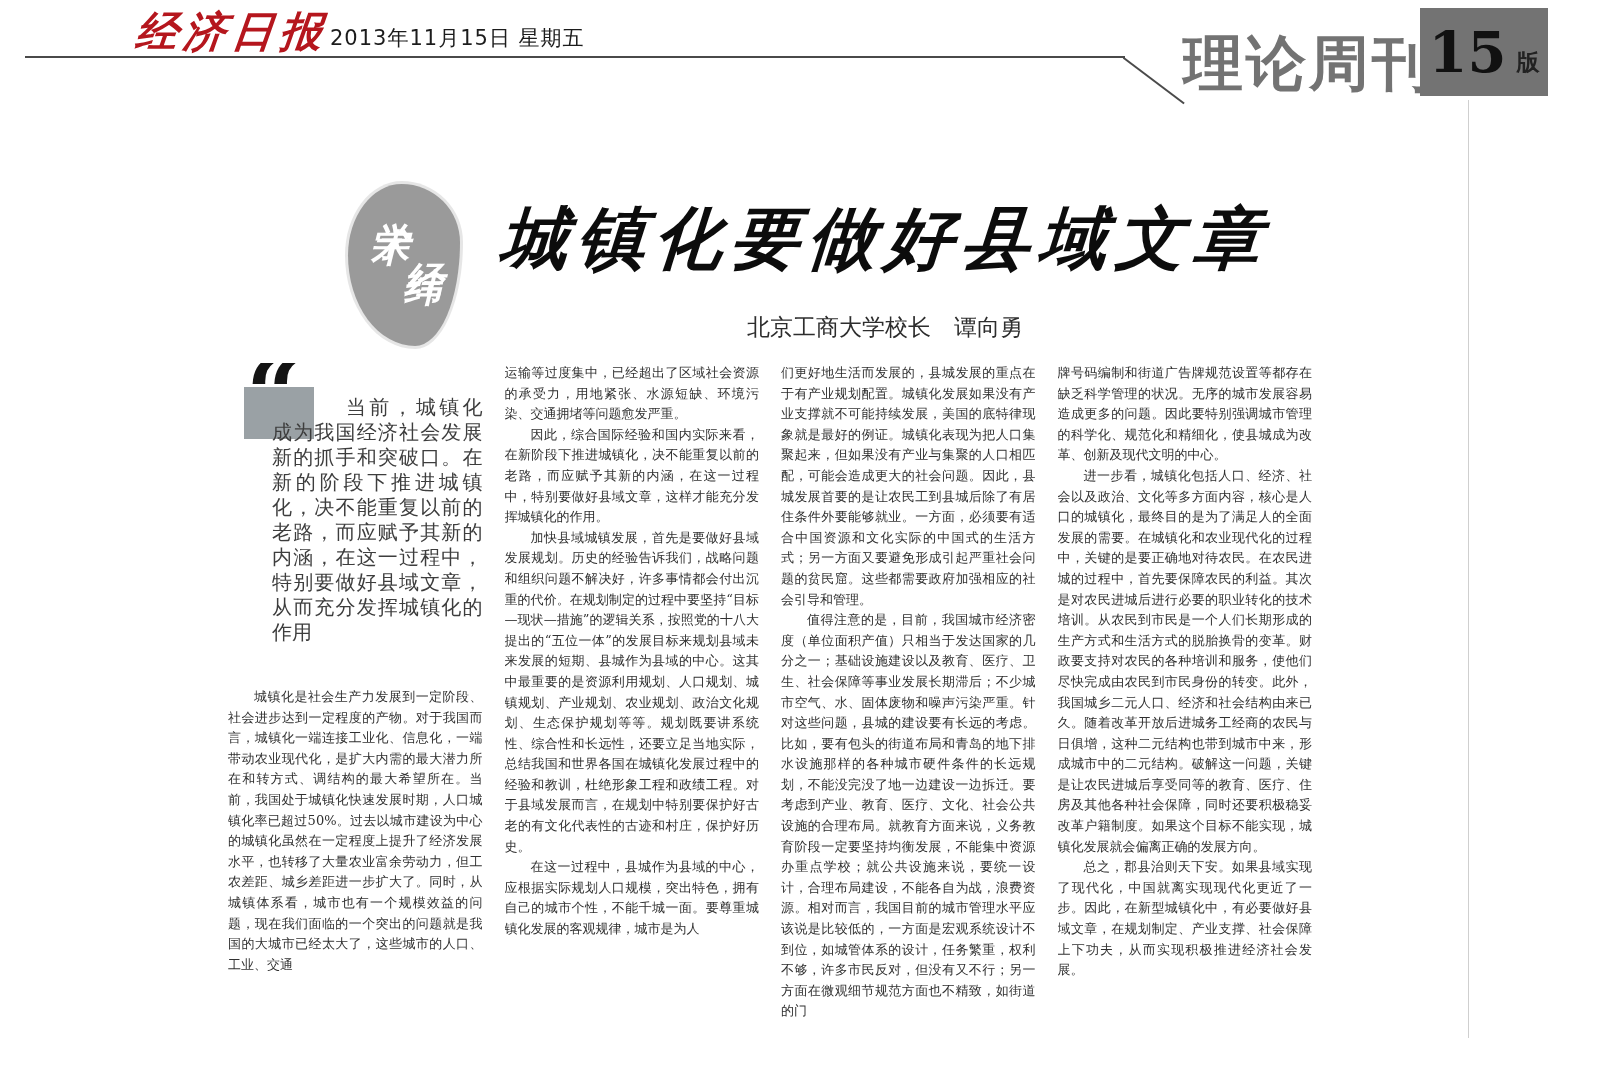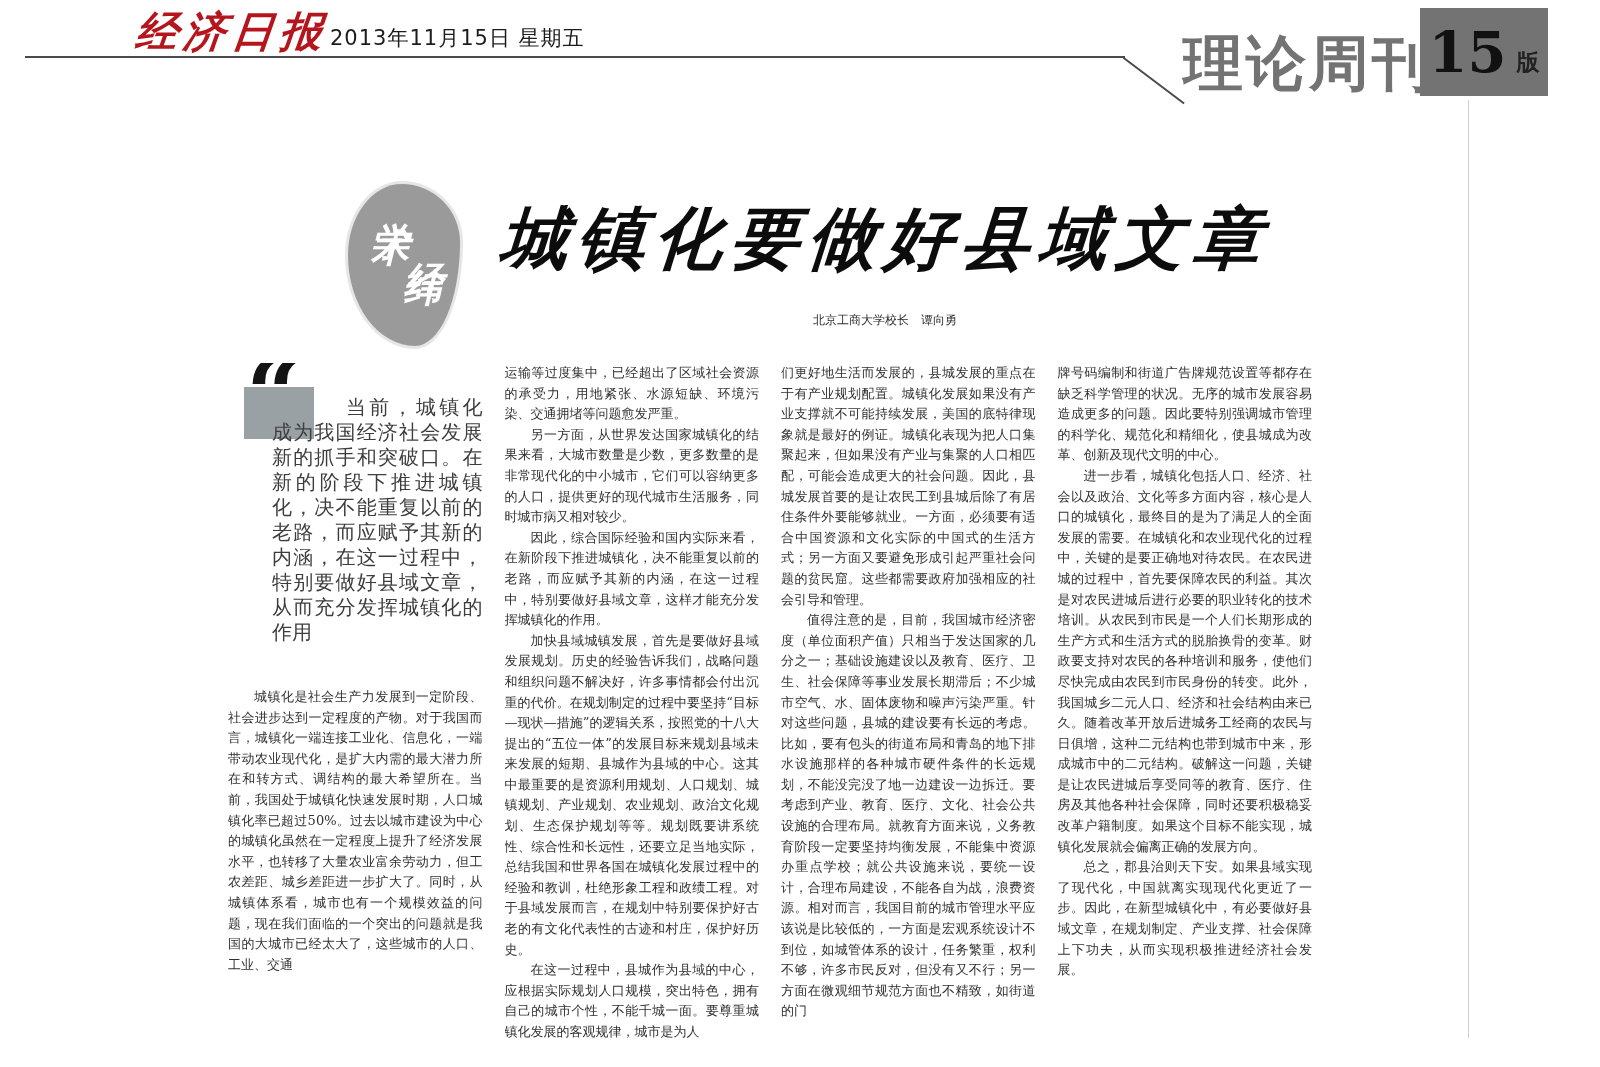--- a/index.html
+++ b/index.html
@@ -28,21 +28,21 @@
     box-shadow:0 0 0 3px rgba(154,154,154,0.25);
   }
   .seal-text-left { position:absolute; left:16px; top:8px; writing-mode:vertical-rl; font-size:38px; color:#ffffff; font-weight:bold; font-style:italic; letter-spacing:6px; }
   .seal-text-right { position:absolute; right:12px; top:48px; writing-mode:vertical-rl; font-size:38px; color:#ffffff; font-weight:bold; font-style:italic; letter-spacing:6px; }
 
   .article-title {
     position:absolute; left:480px; top:194px; width:810px; text-align:center; white-space:nowrap;
     font-size:68px; font-weight:bold; font-style:italic; color:#0c0c0c; letter-spacing:9px;
     font-family:"DejaVu Serif", serif; transform:skewX(-4deg);
   }
-  .article-byline { position:absolute; left:480px; top:312px; width:810px; text-align:center; font-size:12px; color:#2d2d2d; font-family:"DejaVu Serif", serif; }
+  .article-byline { position:absolute; left:480px; top:312px; width:810px; text-align:center; font-size:23px; color:#2d2d2d; font-family:"DejaVu Serif", serif; }
 
   
   .columns { position:absolute; left:228px; top:363px; width:1084px; height:680px; display:grid; grid-template-columns:repeat(4,1fr); column-gap:22px; overflow:hidden; }
   .col { overflow:hidden; }
   p.body-para { font-size:13px; line-height:20.6px; text-align:justify; color:#303030; font-family:"DejaVu Serif", serif; }
   p.body-para.indent { text-indent:2em; }
 
   
   .pull-quote { position:relative; margin:32px 0 42px 44px; }
   .quote-box { position:absolute; left:-28px; top:-8px; width:70px; height:52px; background:#9aa1a5; z-index:0; }
@@ -76,21 +76,20 @@
     <div class="col">
       <div class="pull-quote">
         <span class="quote-box"></span>
         <span class="quote-mark">“</span>
         <div class="pull-quote-text">当前，城镇化成为我国经济社会发展新的抓手和突破口。在新的阶段下推进城镇化，决不能重复以前的老路，而应赋予其新的内涵，在这一过程中，特别要做好县域文章，从而充分发挥城镇化的作用</div>
       </div>
     <p class="body-para indent">城镇化是社会生产力发展到一定阶段、社会进步达到一定程度的产物。对于我国而言，城镇化一端连接工业化、信息化，一端带动农业现代化，是扩大内需的最大潜力所在和转方式、调结构的最大希望所在。当前，我国处于城镇化快速发展时期，人口城镇化率已超过50%。过去以城市建设为中心的城镇化虽然在一定程度上提升了经济发展水平，也转移了大量农业富余劳动力，但工农差距、城乡差距进一步扩大了。同时，从城镇体系看，城市也有一个规模效益的问题，现在我们面临的一个突出的问题就是我国的大城市已经太大了，这些城市的人口、工业、交通</p>
       </div>
     <div class="col">
         <p class="body-para">运输等过度集中，已经超出了区域社会资源的承受力，用地紧张、水源短缺、环境污染、交通拥堵等问题愈发严重。</p>
-        <p class="body-para indent">另一方面，从世界发达国家城镇化的结果来看，大城市数量是少数，更多数量的是非常现代化的中小城市，它们可以容纳更多的人口，提供更好的现代城市生活服务，同时城市病又相对较少。</p>
         <p class="body-para indent">因此，综合国际经验和国内实际来看，在新阶段下推进城镇化，决不能重复以前的老路，而应赋予其新的内涵，在这一过程中，特别要做好县域文章，这样才能充分发挥城镇化的作用。</p>
         <p class="body-para indent">加快县域城镇发展，首先是要做好县域发展规划。历史的经验告诉我们，战略问题和组织问题不解决好，许多事情都会付出沉重的代价。在规划制定的过程中要坚持“目标—现状—措施”的逻辑关系，按照党的十八大提出的“五位一体”的发展目标来规划县域未来发展的短期、县城作为县域的中心。这其中最重要的是资源利用规划、人口规划、城镇规划、产业规划、农业规划、政治文化规划、生态保护规划等等。规划既要讲系统性、综合性和长远性，还要立足当地实际，总结我国和世界各国在城镇化发展过程中的经验和教训，杜绝形象工程和政绩工程。对于县域发展而言，在规划中特别要保护好古老的有文化代表性的古迹和村庄，保护好历史。</p>
         <p class="body-para indent">在这一过程中，县城作为县域的中心，应根据实际规划人口规模，突出特色，拥有自己的城市个性，不能千城一面。要尊重城镇化发展的客观规律，城市是为人</p>
       </div>
     <div class="col">
         <p class="body-para">们更好地生活而发展的，县城发展的重点在于有产业规划配置。城镇化发展如果没有产业支撑就不可能持续发展，美国的底特律现象就是最好的例证。城镇化表现为把人口集聚起来，但如果没有产业与集聚的人口相匹配，可能会造成更大的社会问题。因此，县城发展首要的是让农民工到县城后除了有居住条件外要能够就业。一方面，必须要有适合中国资源和文化实际的中国式的生活方式；另一方面又要避免形成引起严重社会问题的贫民窟。这些都需要政府加强相应的社会引导和管理。</p>
         <p class="body-para indent">值得注意的是，目前，我国城市经济密度（单位面积产值）只相当于发达国家的几分之一；基础设施建设以及教育、医疗、卫生、社会保障等事业发展长期滞后；不少城市空气、水、固体废物和噪声污染严重。针对这些问题，县城的建设要有长远的考虑。比如，要有包头的街道布局和青岛的地下排水设施那样的各种城市硬件条件的长远规划，不能没完没了地一边建设一边拆迁。要考虑到产业、教育、医疗、文化、社会公共设施的合理布局。就教育方面来说，义务教育阶段一定要坚持均衡发展，不能集中资源办重点学校；就公共设施来说，要统一设计，合理布局建设，不能各自为战，浪费资源。相对而言，我国目前的城市管理水平应该说是比较低的，一方面是宏观系统设计不到位，如城管体系的设计，任务繁重，权利不够，许多市民反对，但没有又不行；另一方面在微观细节规范方面也不精致，如街道的门</p>
       </div>
     <div class="col">
         <p class="body-para">牌号码编制和街道广告牌规范设置等都存在缺乏科学管理的状况。无序的城市发展容易造成更多的问题。因此要特别强调城市管理的科学化、规范化和精细化，使县城成为改革、创新及现代文明的中心。</p>

